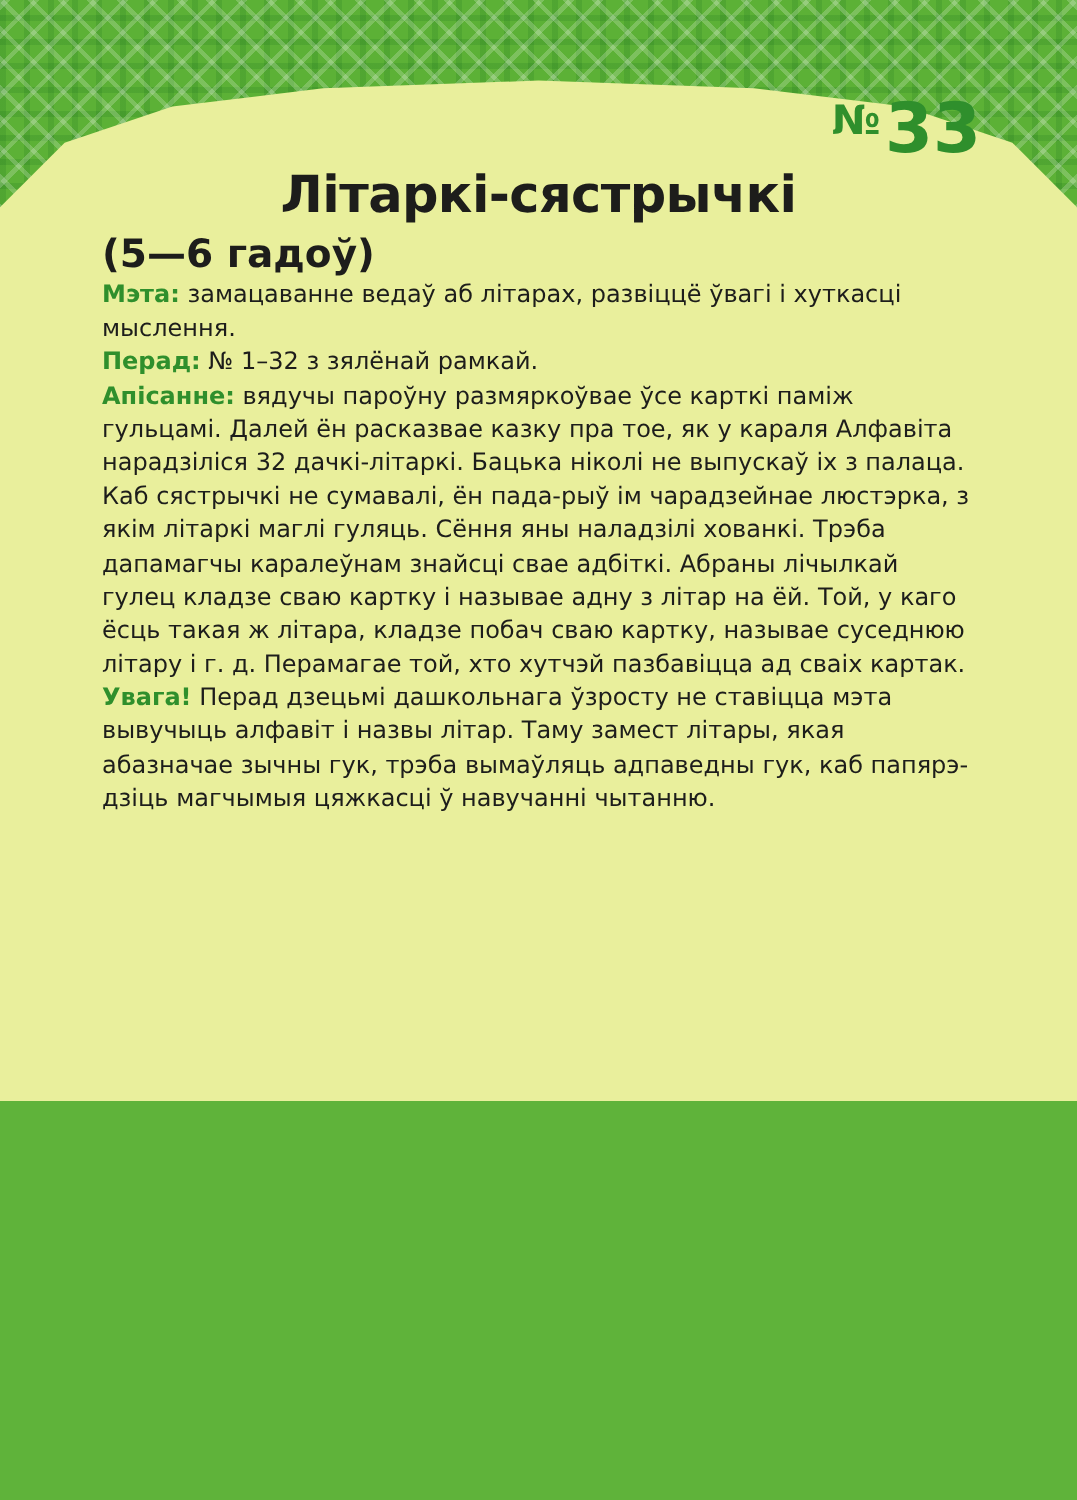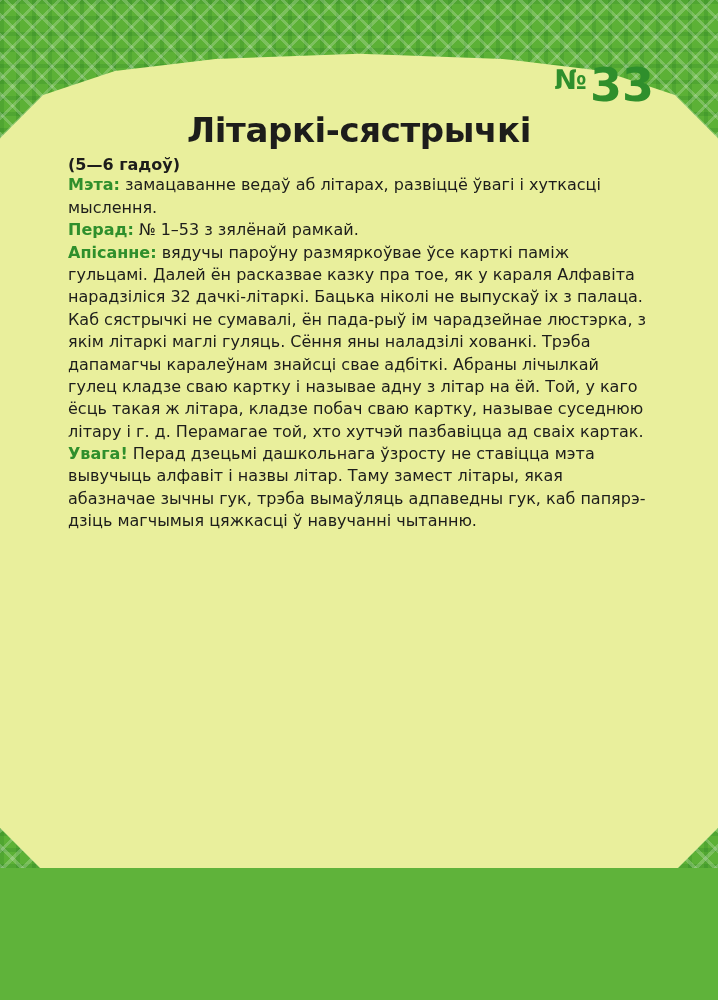--- a/index.html
+++ b/index.html
@@ -10,21 +10,21 @@
     width: 718px;
     height: 1000px;
     font-family: "DejaVu Sans", sans-serif;
     background: #5fb33a;
     overflow: hidden;
   }
 
   .card {
     position: relative;
     width: 718px;
-    height: 868px;
+    height: 734px;
     overflow: hidden;
     background: #fef9c3;
   }
 
   
   .ornament {
     position: absolute;
     inset: 0;
     background-color: #5cb136;
     background-image:
@@ -82,21 +82,21 @@
     margin: 0;
     font-size: 34px;
     font-weight: 700;
     color: #1d1d1b;
     letter-spacing: -0.4px;
     line-height: 1.1;
     text-align: center;
   }
   .subtitle {
     margin-top: 6px;
-    font-size: 16px;
+    font-size: 26px;
     font-weight: 700;
     color: #1d1d1b;
   }
 
   p.para {
     margin: 0;
     font-size: 16px;
     line-height: 1.40;
     color: #1d1d1b;
   }
@@ -125,21 +125,21 @@
 
     <div class="body">
       <h1 class="title">Літаркі-сястрычкі</h1>
       <div class="subtitle">(5—6 гадоў)</div>
 
       <p class="para p-goal">
         <span class="lbl">Мэта:</span><span> замацаванне ведаў аб літарах, развіццё ўвагі і хуткасці мыслення.</span>
       </p>
 
       <p class="para p-cards">
-        <span class="lbl">Перад:</span><span> № 1–53 з зялёнай рамкай.</span>
+        <span class="lbl">Перад:</span><span> № 1–32 з зялёнай рамкай.</span>
       </p>
 
       <p class="para p-desc">
         <span class="lbl">Апісанне:</span><span> вядучы пароўну размяркоўвае ўсе карткі паміж гульцамі. Далей ён расказвае казку пра тое, як у караля Алфавіта нарадзіліся 32 дачкі-літаркі. Бацька ніколі не выпускаў іх з палаца. Каб сястрычкі не сумавалі, ён пада-рыў ім чарадзейнае люстэрка, з якім літаркі маглі гуляць. Сёння яны наладзілі хованкі. Трэба дапамагчы каралеўнам знайсці свае адбіткі. Абраны лічылкай гулец кладзе сваю картку і называе адну з літар на ёй. Той, у каго ёсць такая ж літара, кладзе побач сваю картку, называе суседнюю літару і г. д. Перамагае той, хто хутчэй пазбавіцца ад сваіх картак.</span>
       </p>
 
       <p class="para p-note">
         <span class="lbl">Увага!</span><span> Перад дзецьмі дашкольнага ўзросту не ставіцца мэта вывучыць алфавіт і назвы літар. Таму замест літары, якая абазначае зычны гук, трэба вымаўляць адпаведны гук, каб папярэ-дзіць магчымыя цяжкасці ў навучанні чытанню.</span>
       </p>
     </div>

